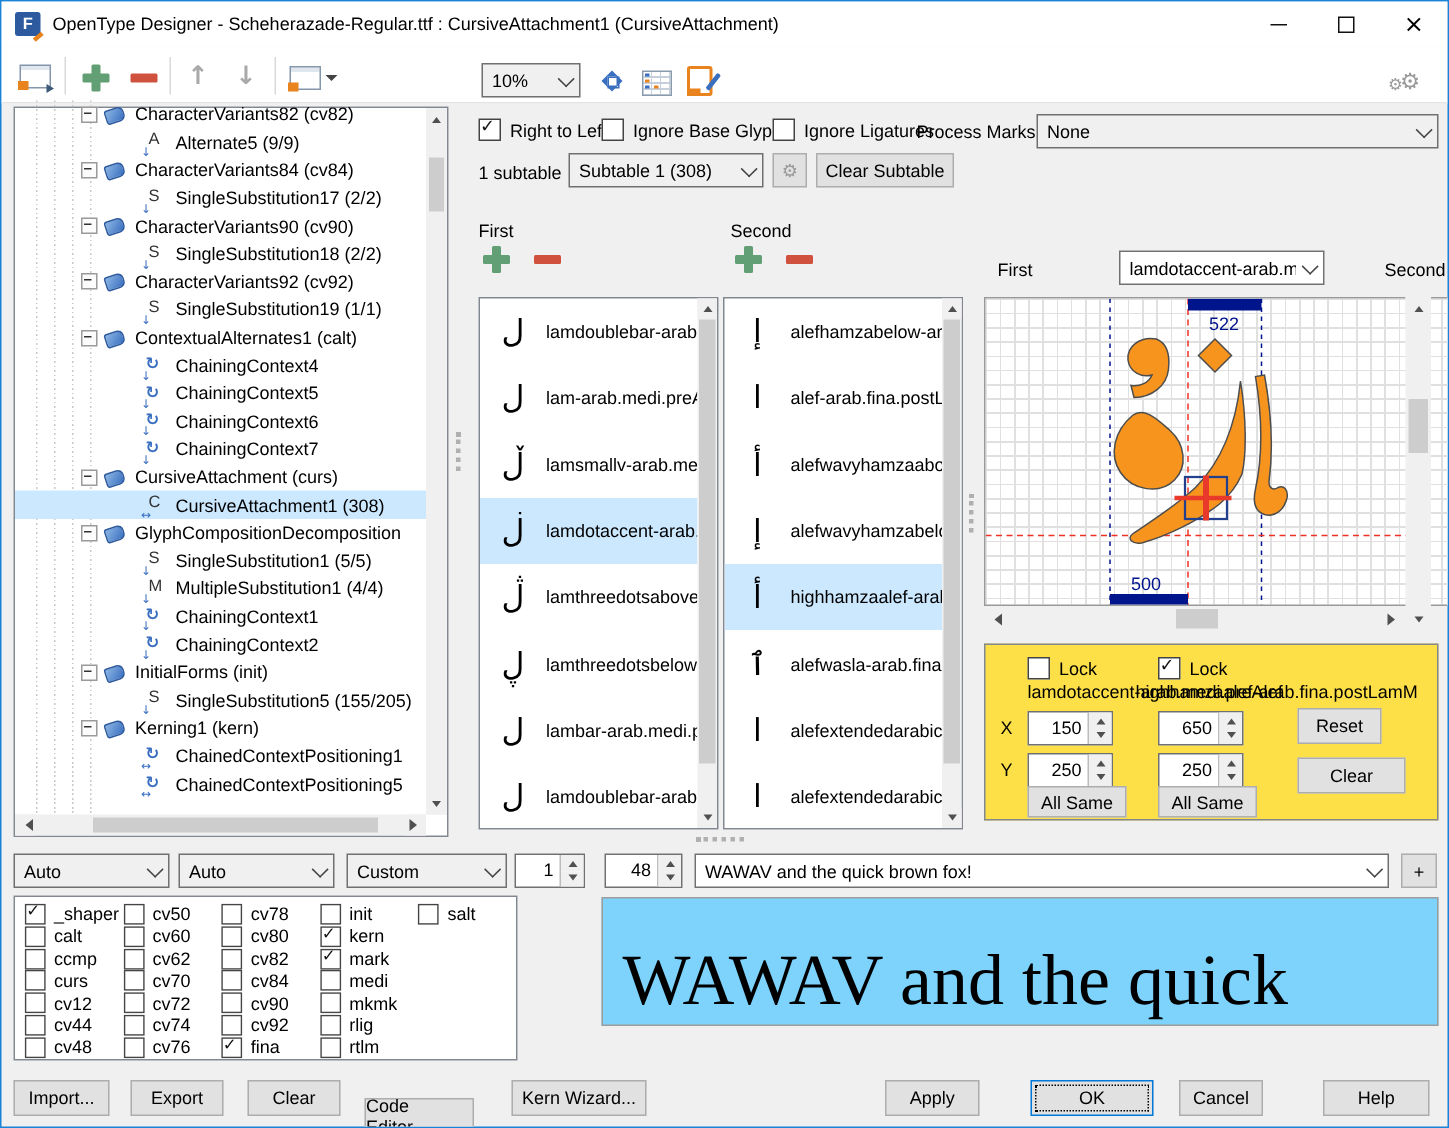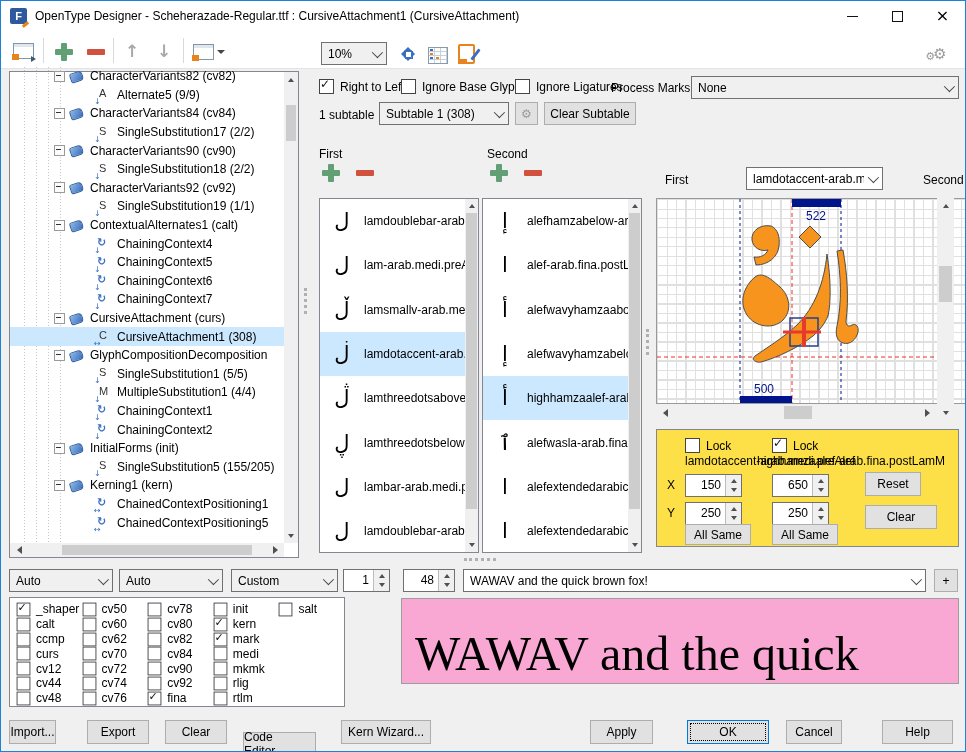--- a/index.html
+++ b/index.html
@@ -112,21 +112,21 @@
 
   
   .featpanel{left:8px;top:596px;width:336px;height:110px;background:#fff;border:1px solid #828790;display:flex;padding:4px 0 0 6px}
   .featcol{width:72px;display:flex;flex-direction:column}
   .feat{display:flex;align-items:center;gap:5px;height:14.8px;white-space:nowrap}
   .feat .cb{transform:scale(.92)}
 
   .vdots{width:0;border-left:3px dotted #b0b0b0;height:26px}
   .hdots{height:0;border-top:3px dotted #b0b0b0;width:32px}
 
-  .bigpreview{left:400px;top:597px;width:558px;height:86px;background:#f9a8d4;border:1px solid #9d9d9d;overflow:hidden}
+  .bigpreview{left:400px;top:597px;width:558px;height:86px;background:#7dd3fc;border:1px solid #9d9d9d;overflow:hidden}
   .bigtext{position:absolute;left:13px;bottom:2px;font-family:"Liberation Serif",serif;font-size:48px;white-space:nowrap}
   .glyphbar{left:400px;top:686px;width:558px;height:19px;background:#f0f0f0;border:1px solid #9d9d9d;padding:2px 5px;white-space:nowrap;overflow:hidden;font-size:11px}
 </style>
 </head>
 <body>
 
 <div class="window">
 
   <div class="abs titlebar">
     <span class="appicon">F</span>
@@ -811,21 +811,21 @@
           <span class="cb"></span>
           <span>salt</span>
         </label>
       </div>
   </div>
 
   <div class="abs bigpreview">
     <span class="bigtext">WAWAV and the quick</span>
   </div>
 
-  <div class="abs btn" style="left:8px;top:719px;width:47px">Import...</div>
+  <div class="abs btn" style="left:8px;top:719px;width:64px">Import...</div>
   <div class="abs btn" style="left:86px;top:719px;width:62px">Export</div>
   <div class="abs btn" style="left:164px;top:719px;width:62px">Clear</div>
   <div class="abs btn" style="left:242px;top:731px;width:73px">Code Editor...</div>
   <div class="abs btn" style="left:340px;top:719px;width:90px">Kern Wizard...</div>
   <div class="abs btn" style="left:589px;top:719px;width:63px">Apply</div>
   <div class="abs btn default" style="left:686px;top:719px;width:82px">OK</div>
   <div class="abs btn" style="left:785px;top:719px;width:56px">Cancel</div>
   <div class="abs btn" style="left:881px;top:719px;width:71px">Help</div>
 
 </div>

